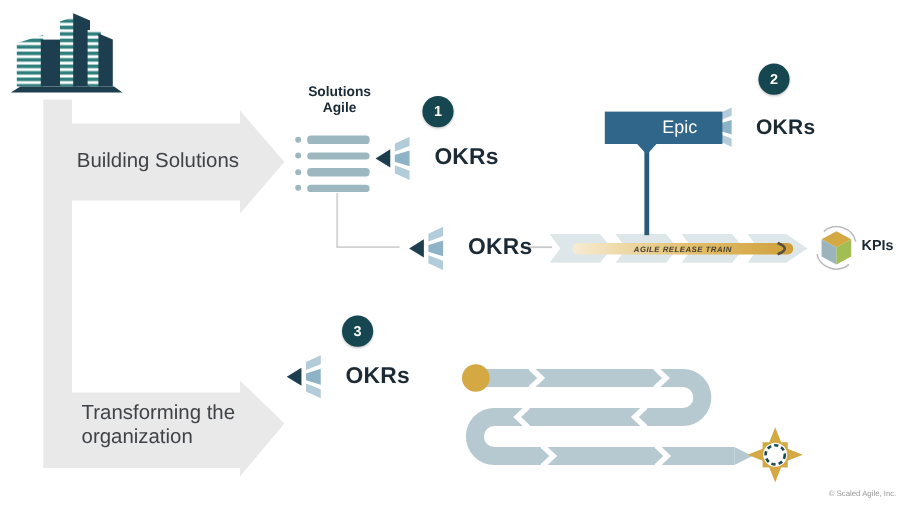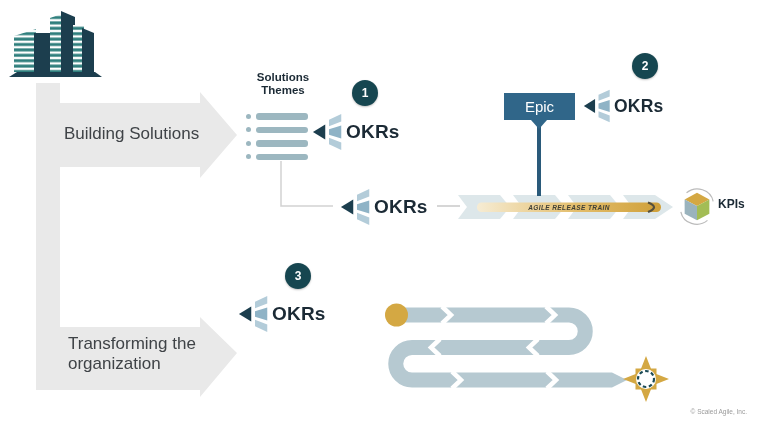--- a/index.html
+++ b/index.html
@@ -26,25 +26,25 @@
   .list-icon{left:246px;top:113px;}
   .list-row{display:flex;align-items:center;margin-bottom:7px;}
   .list-dot{width:5px;height:5px;border-radius:50%;background:var(--list-blue);margin-right:5px;}
   .list-bar{width:52px;height:6.5px;border-radius:3px;background:var(--list-blue);}
   .badge{width:26px;height:26px;border-radius:50%;background:var(--dark-teal);color:#fff;
     font-size:12px;font-weight:bold;display:flex;align-items:center;justify-content:center;
     box-shadow:0 1px 2px rgba(0,0,0,0.25);}
   .badge1{left:352px;top:80px;}
   .badge2{left:632px;top:53px;}
   .badge3{left:285px;top:263px;}
-  .okr-group{display:flex;align-items:center;gap:0;}
+  .okr-group{display:flex;align-items:center;gap:16px;}
   .okr-label{color:var(--text-dark);font-size:19px;font-weight:bold;letter-spacing:0.2px;}
   .g1{left:312px;top:113px;} .g2{left:340px;top:188px;} .g3{left:238px;top:295px;} .g4{left:583px;top:89px;}
   .epic-box{left:504px;top:93px;width:71px;height:27px;background:var(--steel-blue);color:#fff;
-    font-size:15px;display:flex;align-items:center;justify-content:center;}
+    font-size:15px;display:flex;align-items:center;justify-content:center;padding-left:27px;}
   .epic-tail{left:531px;top:120px;width:0;height:0;border-left:8px solid transparent;
     border-right:8px solid transparent;border-top:9px solid var(--steel-blue);}
   .epic-stem{left:537px;top:121px;width:4px;height:75px;background:var(--stem-blue);}
   .kpi-label{left:718px;top:197px;color:var(--text-dark);font-size:12px;font-weight:bold;}
   .footer{right:10px;top:408px;color:var(--footer-gray);font-size:6.5px;}
   svg{display:block;} .fill-navy{fill:var(--navy-icon);}
   .fill-light{fill:var(--light-icon);} .fill-mid{fill:var(--mid-icon);}
   .snake{stroke:var(--snake-blue);} .chev{fill:var(--art-chevron);}
 </style>
 </head>
@@ -72,21 +72,21 @@
   <div class="abs flow-arrow arrow1"></div>
   <div class="abs flow-arrow arrow2"></div>
   <div class="abs flow-label bs-label">Building Solutions</div>
   <div class="abs flow-label tr-label">
     <div>Transforming the</div>
     <div>organization</div>
   </div>
 
   <div class="abs st-label">
     <div>Solutions</div>
-    <div>Themes</div>
+    <div>Agile</div>
   </div>
   <div class="abs list-icon">
     <div class="list-row">
         <div class="list-dot"></div>
         <div class="list-bar"></div>
       </div>
     <div class="list-row">
         <div class="list-dot"></div>
         <div class="list-bar"></div>
       </div>

